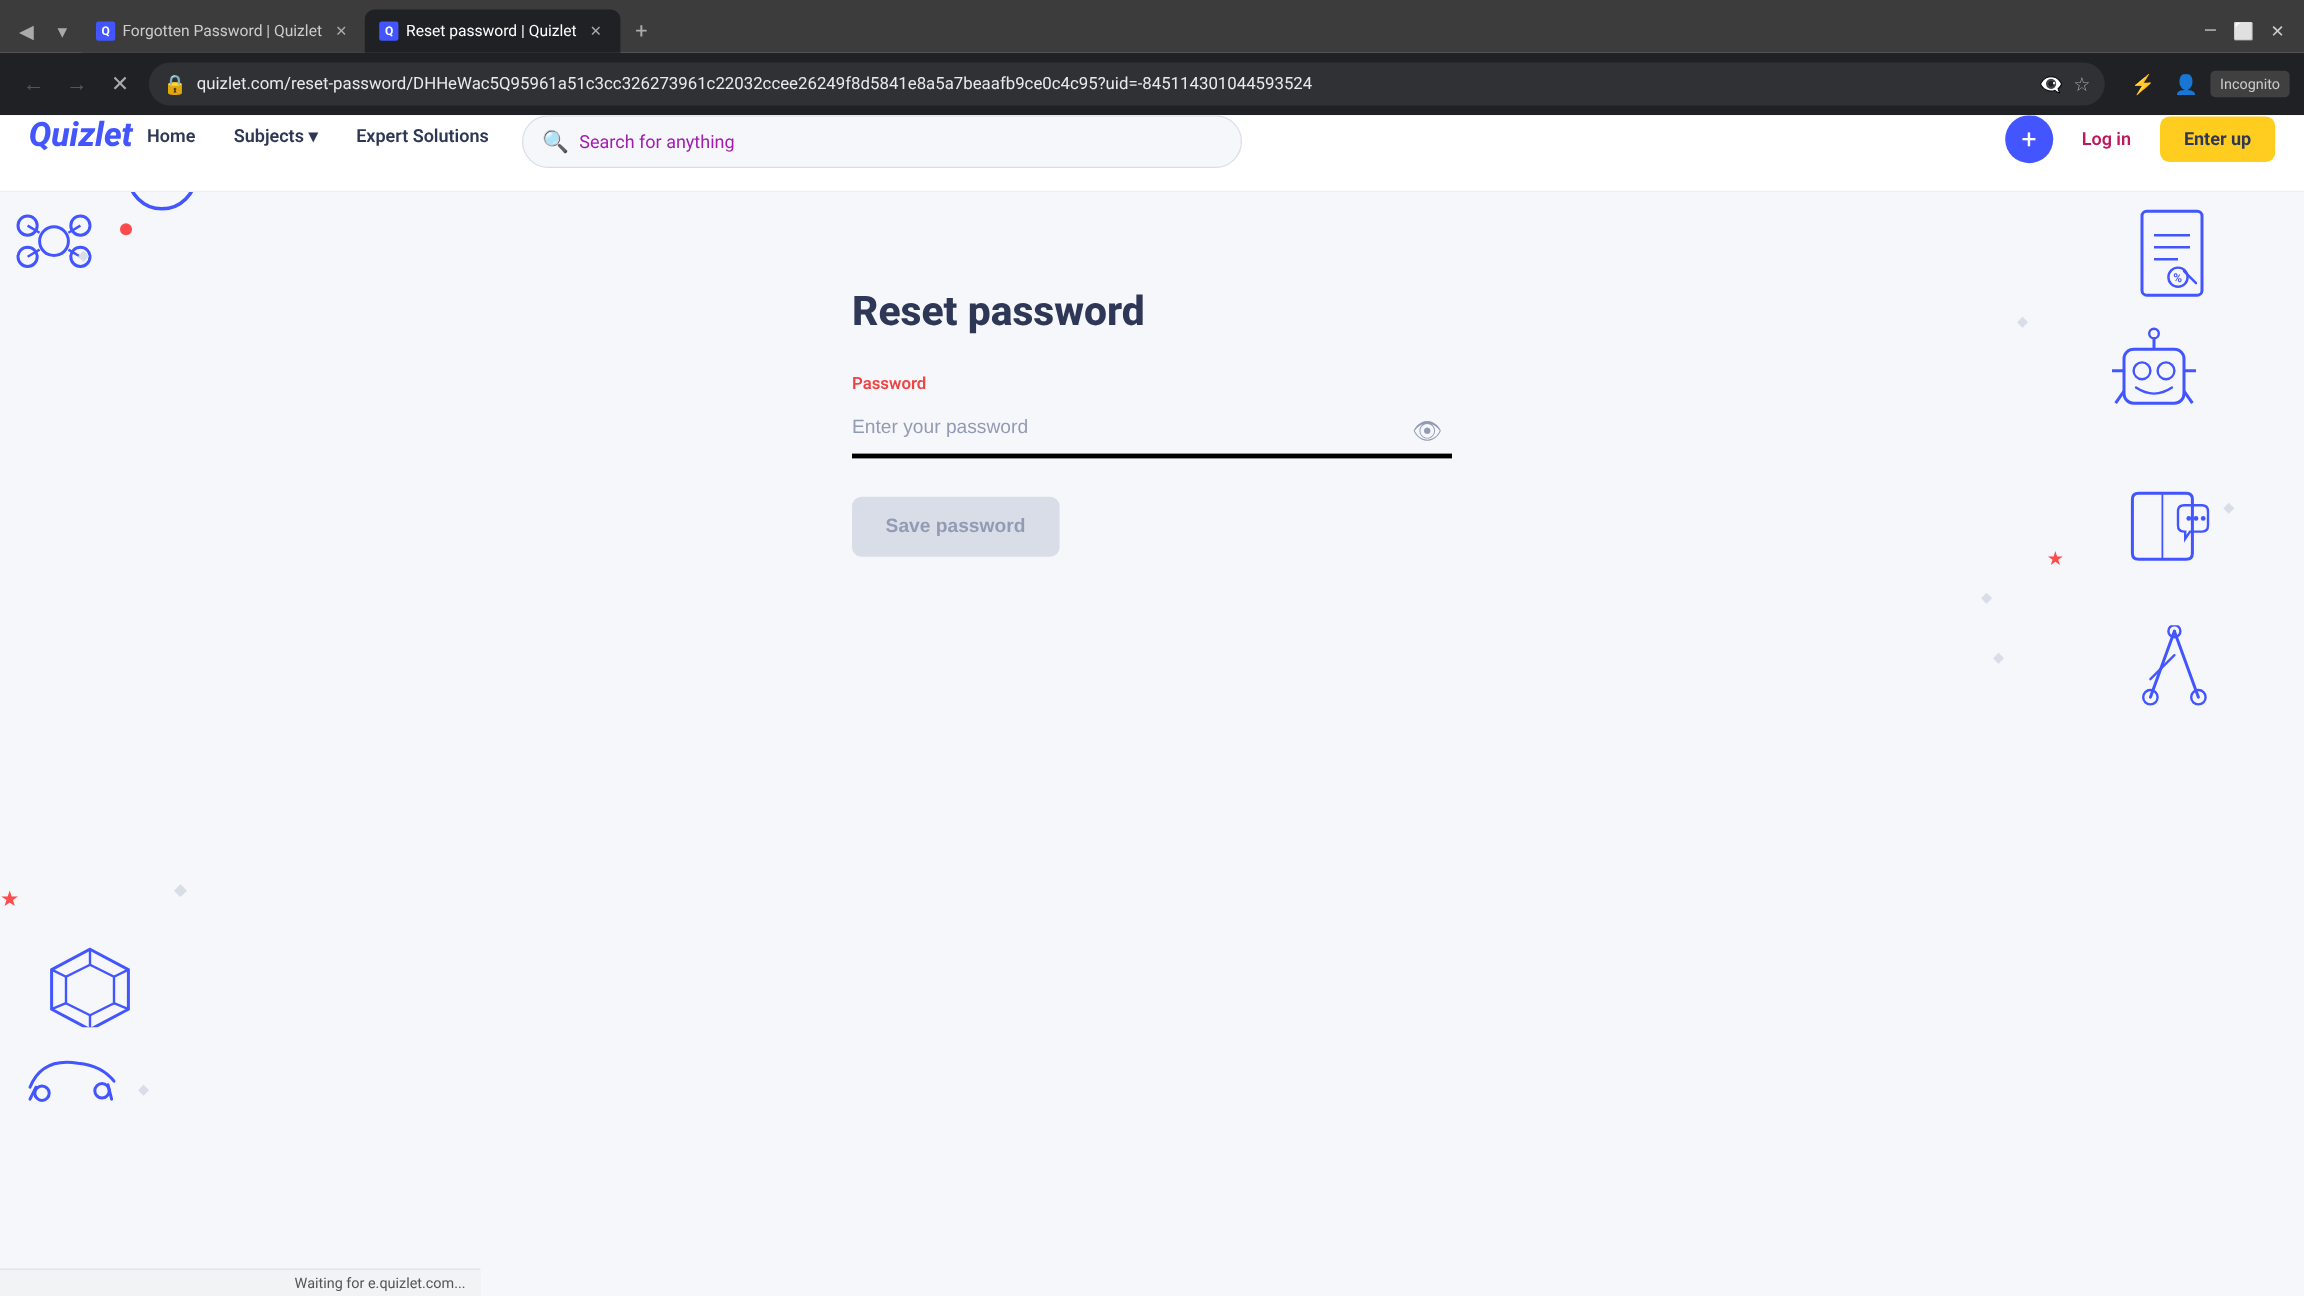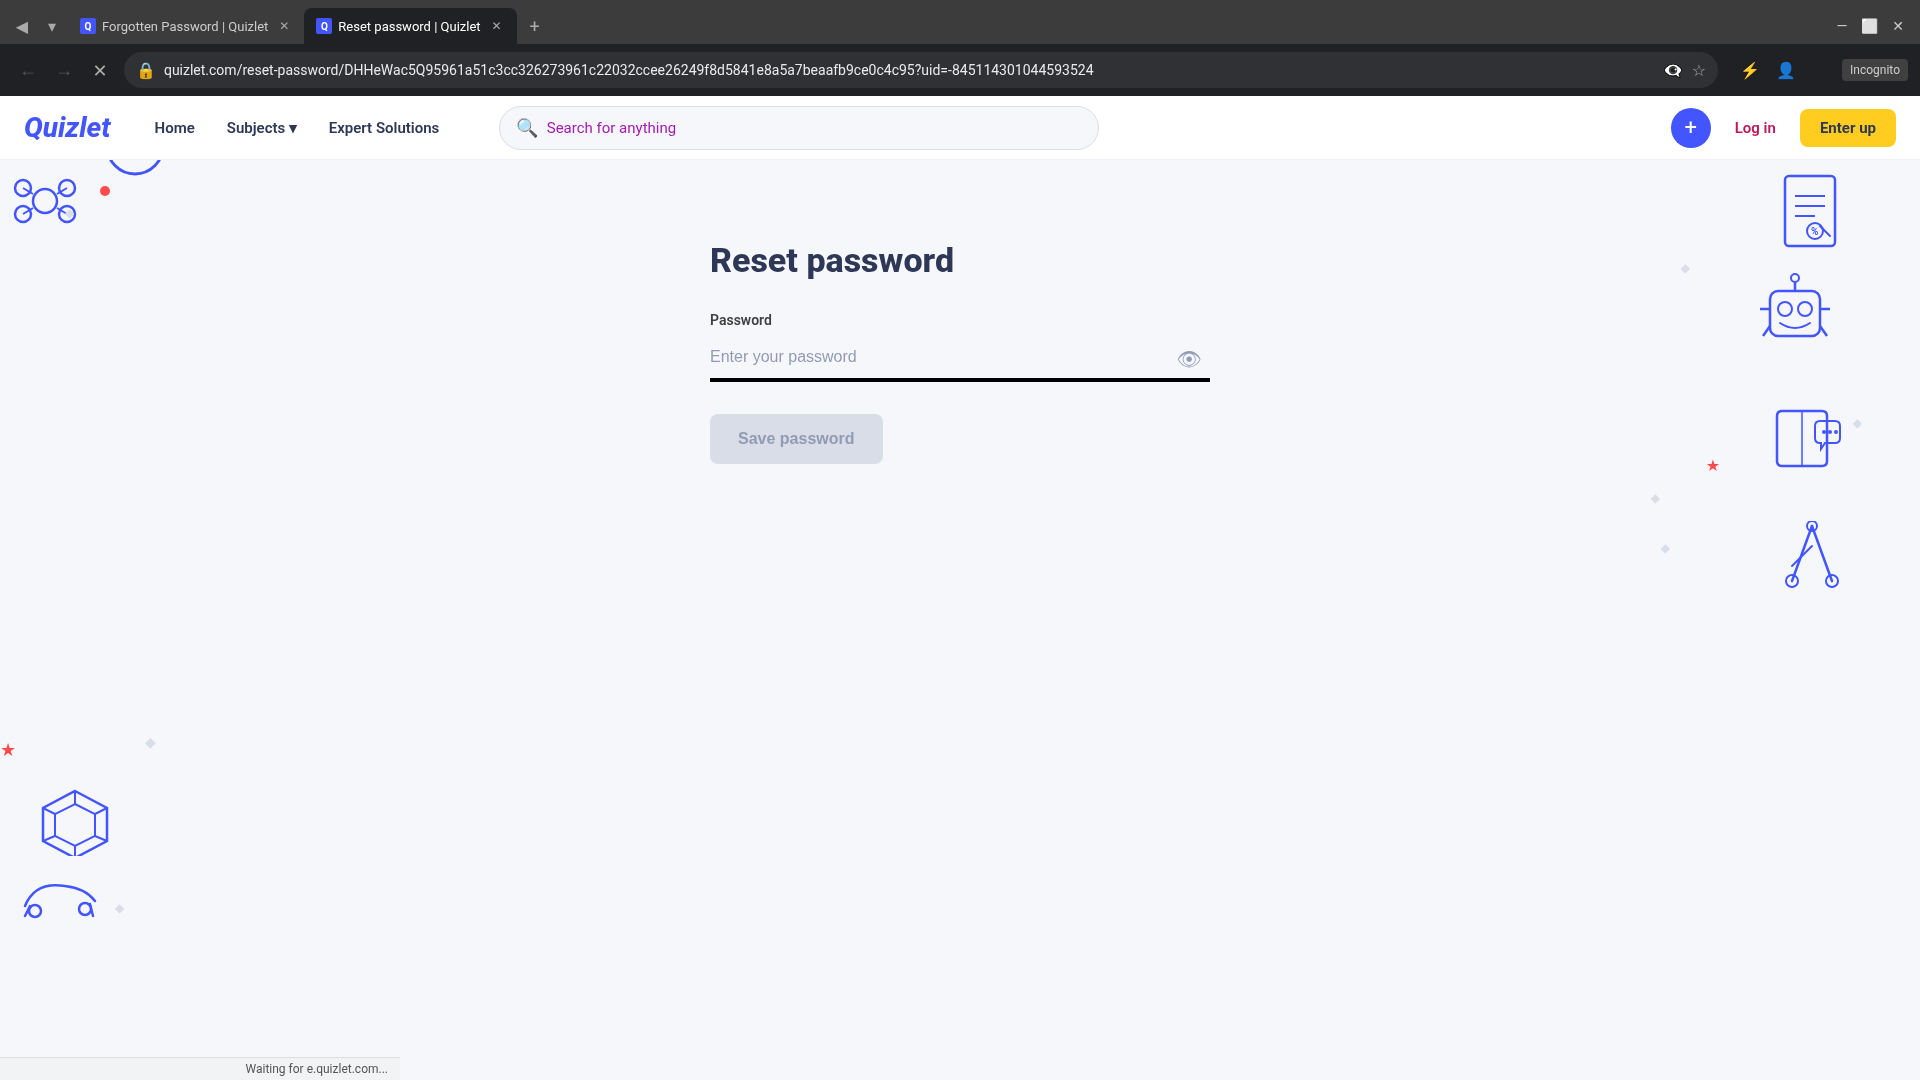--- a/index.html
+++ b/index.html
@@ -177,21 +177,20 @@
       font-size: 16px;
       cursor: pointer;
     }
     .incognito-badge {
       background: #404040;
       color: #ccc;
       font-size: 12px;
       padding: 4px 8px;
       border-radius: 4px;
       cursor: pointer;
-      margin-left: 36px;
     }
 
     
     .status-bar {
       position: fixed;
       bottom: 0;
       left: 0;
       background: #f1f3f4;
       border-top: 1px solid #ddd;
       padding: 4px 12px;
@@ -208,23 +207,22 @@
       height: calc(1080px - 96px);
       position: relative;
       overflow: hidden;
     }
 
     
     .quizlet-nav {
       background: white;
       height: 64px;
       display: flex;
-      align-items: center;
+      align-items: flex-start;
       padding: 0 24px;
-      gap: 32px;
       border-bottom: 1px solid #edeff4;
       position: relative;
       z-index: 10;
     }
     .quizlet-logo {
       font-size: 28px;
       font-weight: 800;
       color: #4255ff;
       cursor: pointer;
       font-style: italic;
@@ -321,21 +319,21 @@
     .form-title {
       font-size: 34px;
       font-weight: 800;
       color: #2e3856;
       margin-bottom: 32px;
     }
 
     .field-label {
       font-size: 14px;
       font-weight: 600;
-      color: #404040;
+      color: #ef4444;
       margin-bottom: 8px;
       display: block;
     }
 
     .password-input-wrapper {
       position: relative;
       margin-bottom: 24px;
     }
 
     .password-input {

